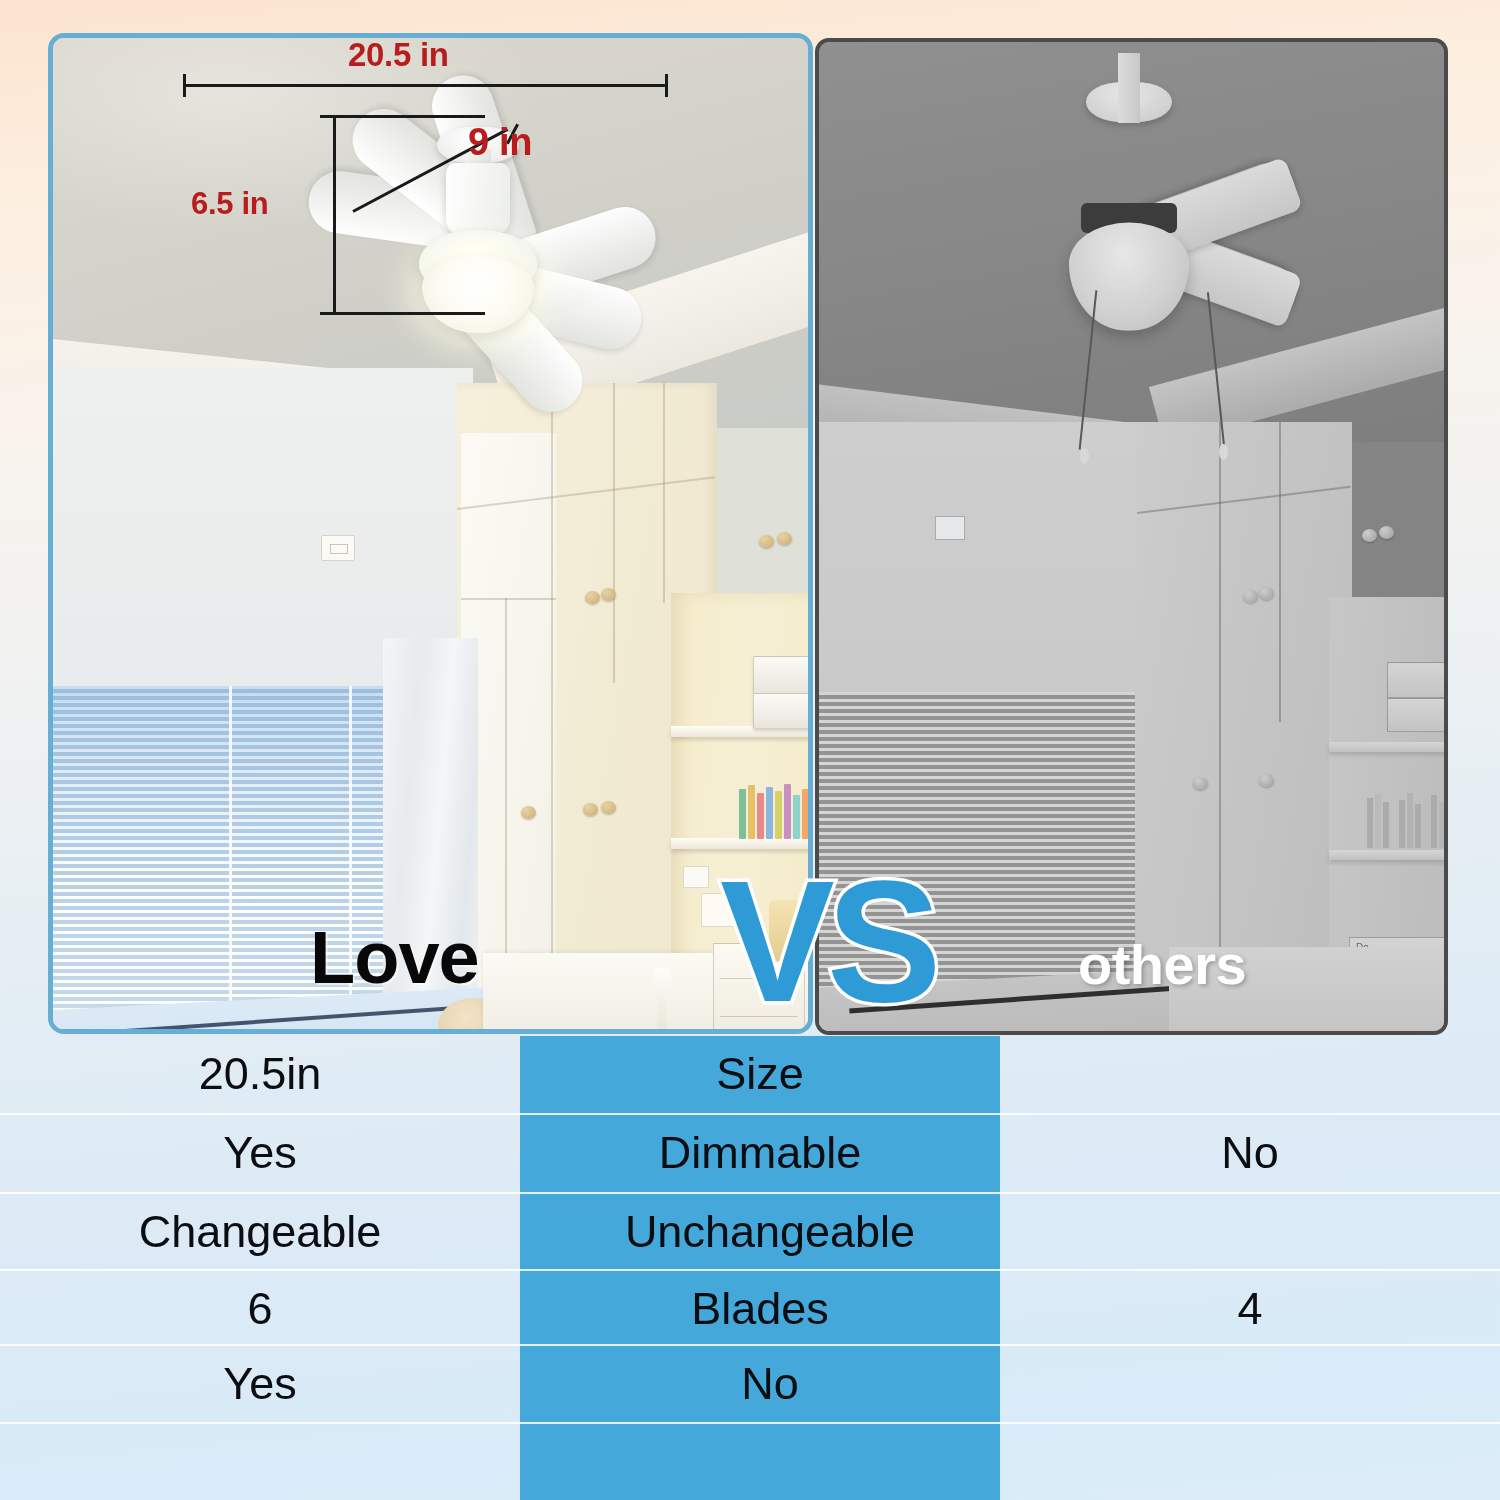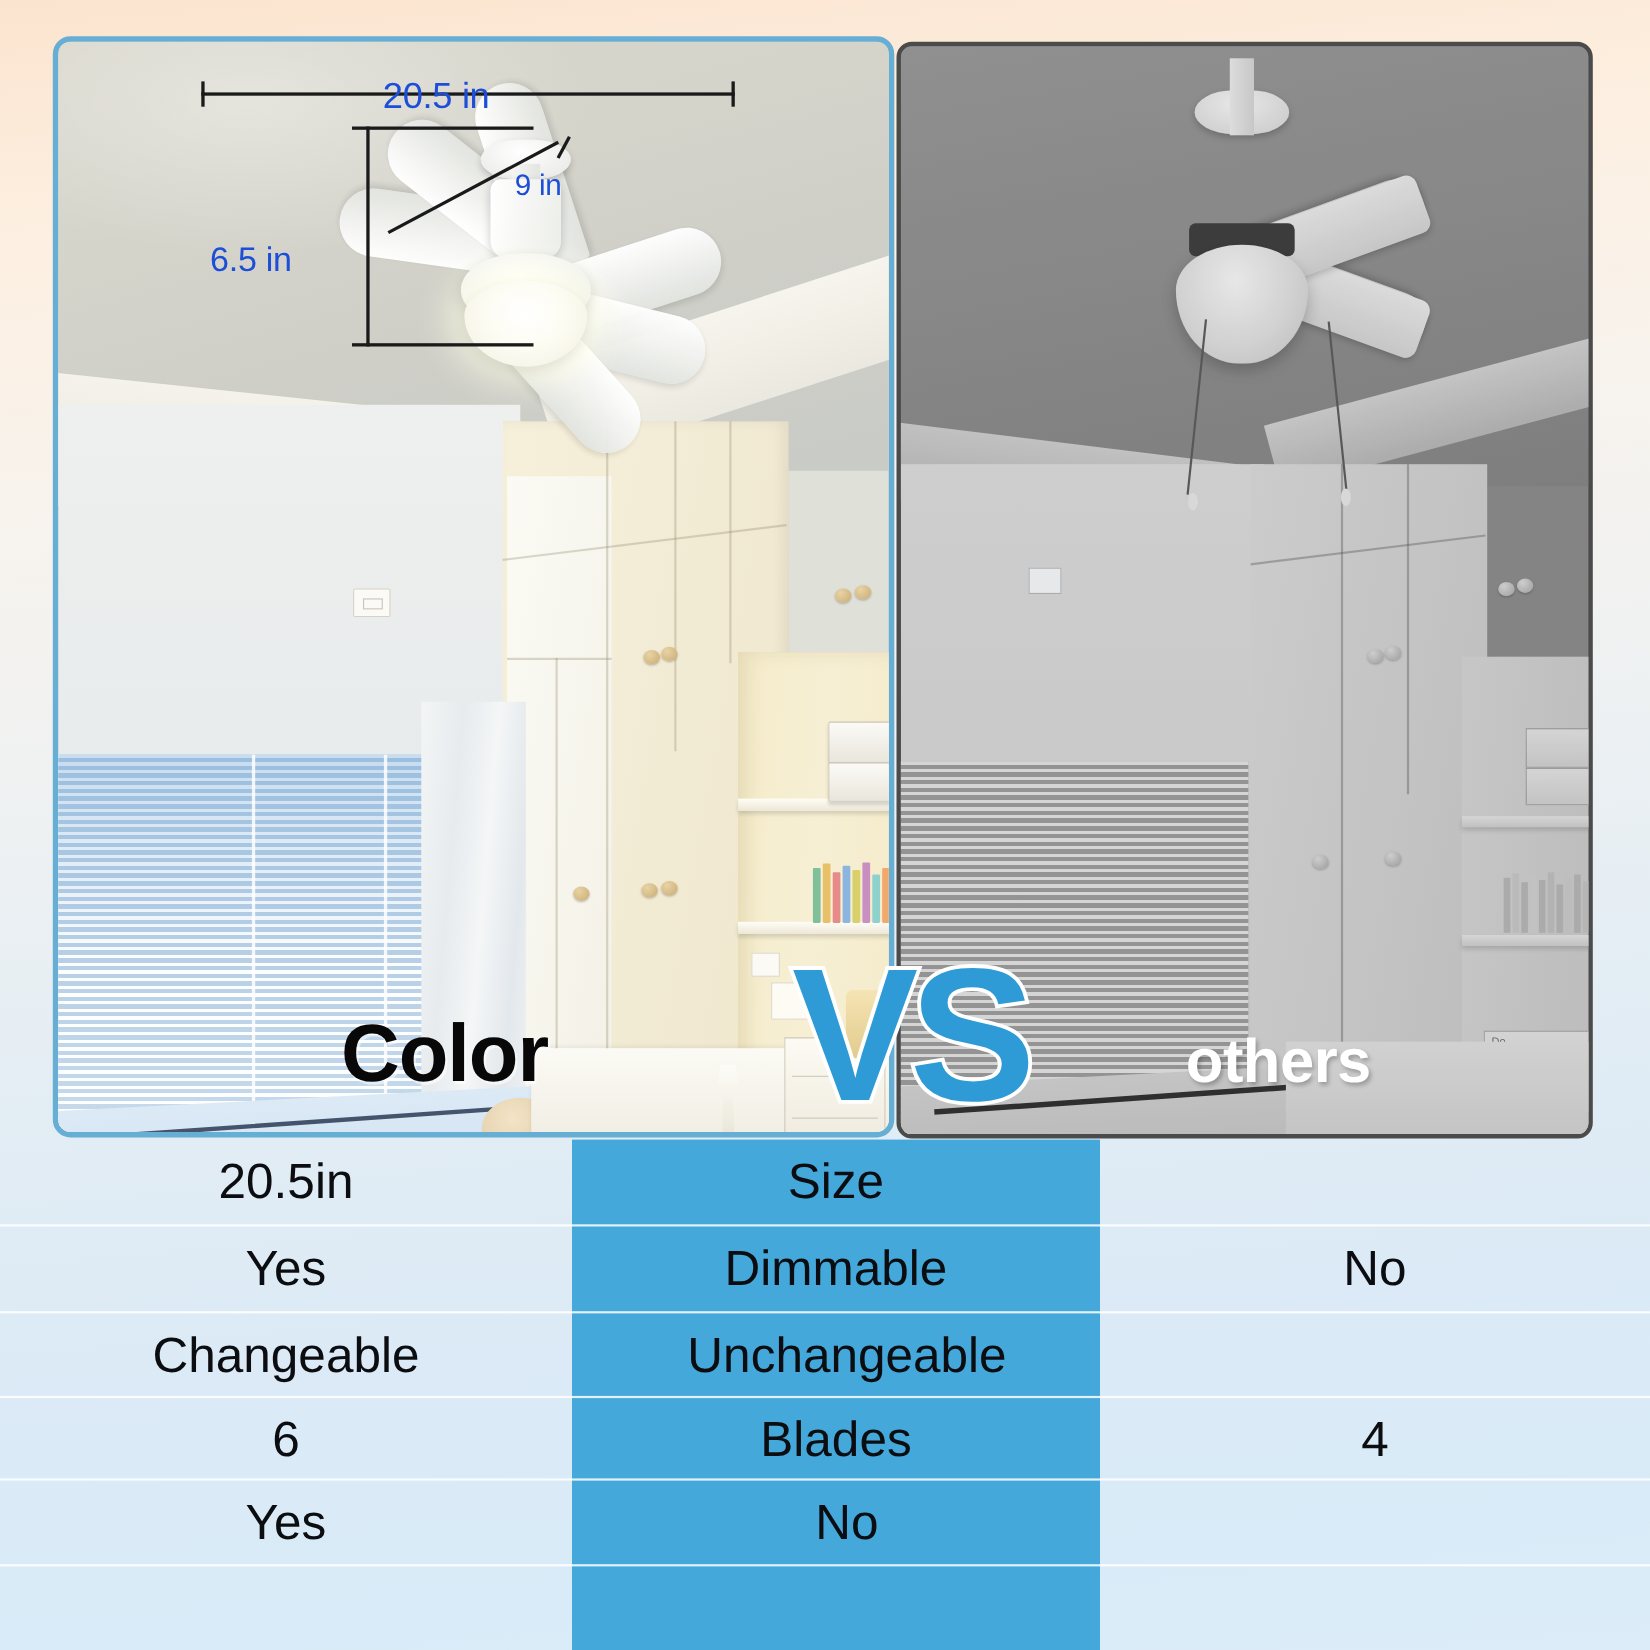--- a/index.html
+++ b/index.html
@@ -200,21 +200,21 @@
   }
   .canopy{
     position:absolute; left:50%; top:50%; width:82px; height:36px;
     transform:translate(-50%,-350%);
     background:radial-gradient(ellipse at 45% 30%,#ffffff,#e6e8e4);
     border-radius:50%/60%;
     box-shadow:0 3px 7px rgba(0,0,0,.18);
   }
 
   
-  .dim-label{ position:absolute; font-weight:normal; color:#1d4ed8; letter-spacing:-.3px;margin-top:32px; }
+  .dim-label{ position:absolute; font-weight:bold; color:#b91c1c; letter-spacing:-.3px; }
   .dim-line{ position:absolute; background:#1a1a1a; }
   .dim-cap{ position:absolute; background:#1a1a1a; }
 
   
   .right-panel{
     position:absolute; left:815px; top:38px; width:633px; height:997px;
     border:4px solid #4c4e52; border-radius:14px; overflow:hidden;
     background:#8d8f93;
     filter:grayscale(1) contrast(.95) brightness(.93);
   }
@@ -462,21 +462,21 @@
       <div class="dim-cap" style="left:612px;top:36px;width:3px;height:23px;"></div>
       <div class="dim-label" style="left:295px;top:-2px;font-size:33px;">20.5 in</div>
 
       <div class="dim-line" style="left:280px;top:77px;width:3px;height:200px;"></div>
       <div class="dim-cap" style="left:267px;top:77px;width:165px;height:3px;"></div>
       <div class="dim-cap" style="left:267px;top:274px;width:165px;height:3px;"></div>
       <div class="dim-label" style="left:138px;top:148px;font-size:31px;">6.5 in</div>
 
       <div class="dim-line" style="left:300px;top:172px;width:175px;height:3px;transform:rotate(-28deg);transform-origin:left center;"></div>
       <div class="dim-cap" style="left:458px;top:85px;width:3px;height:22px;transform:rotate(28deg);"></div>
-      <div class="dim-label" style="left:415px;top:83px;font-size:27px;">9 in</div>
+      <div class="dim-label" style="left:415px;top:83px;font-size:38px;">9 in</div>
     </div>
   </div>
 
   <div class="right-panel">
     <div class="r-ceil"></div>
     <div class="r-crown"></div>
     <div class="r-crown2"></div>
     <div class="r-wall"></div>
     <div class="r-cab"></div>
     <div class="r-niche"></div>
@@ -533,21 +533,21 @@
       <div class="rdome"></div>
       <div class="chain" style="left:198px;top:178px;height:160px;transform:rotate(6deg);"></div>
       <div class="chain-end" style="left:191px;top:336px;"></div>
       <div class="chain" style="left:326px;top:180px;height:155px;transform:rotate(-6deg);"></div>
       <div class="chain-end" style="left:330px;top:332px;"></div>
     </div>
   </div>
 
   <div class="r-outlet"></div>
 
-  <div class="ours-label">Color</div>
+  <div class="ours-label">Love</div>
   <div class="vs-label">VS</div>
   <div class="others-label">others</div>
 </div>
 
 <div class="table">
   <div class="col-center-bg"></div>
 
   <div class="row" style="top:0px;">
     <div class="cell ours">20.5in</div>
     <div class="cell feature">Size</div>

